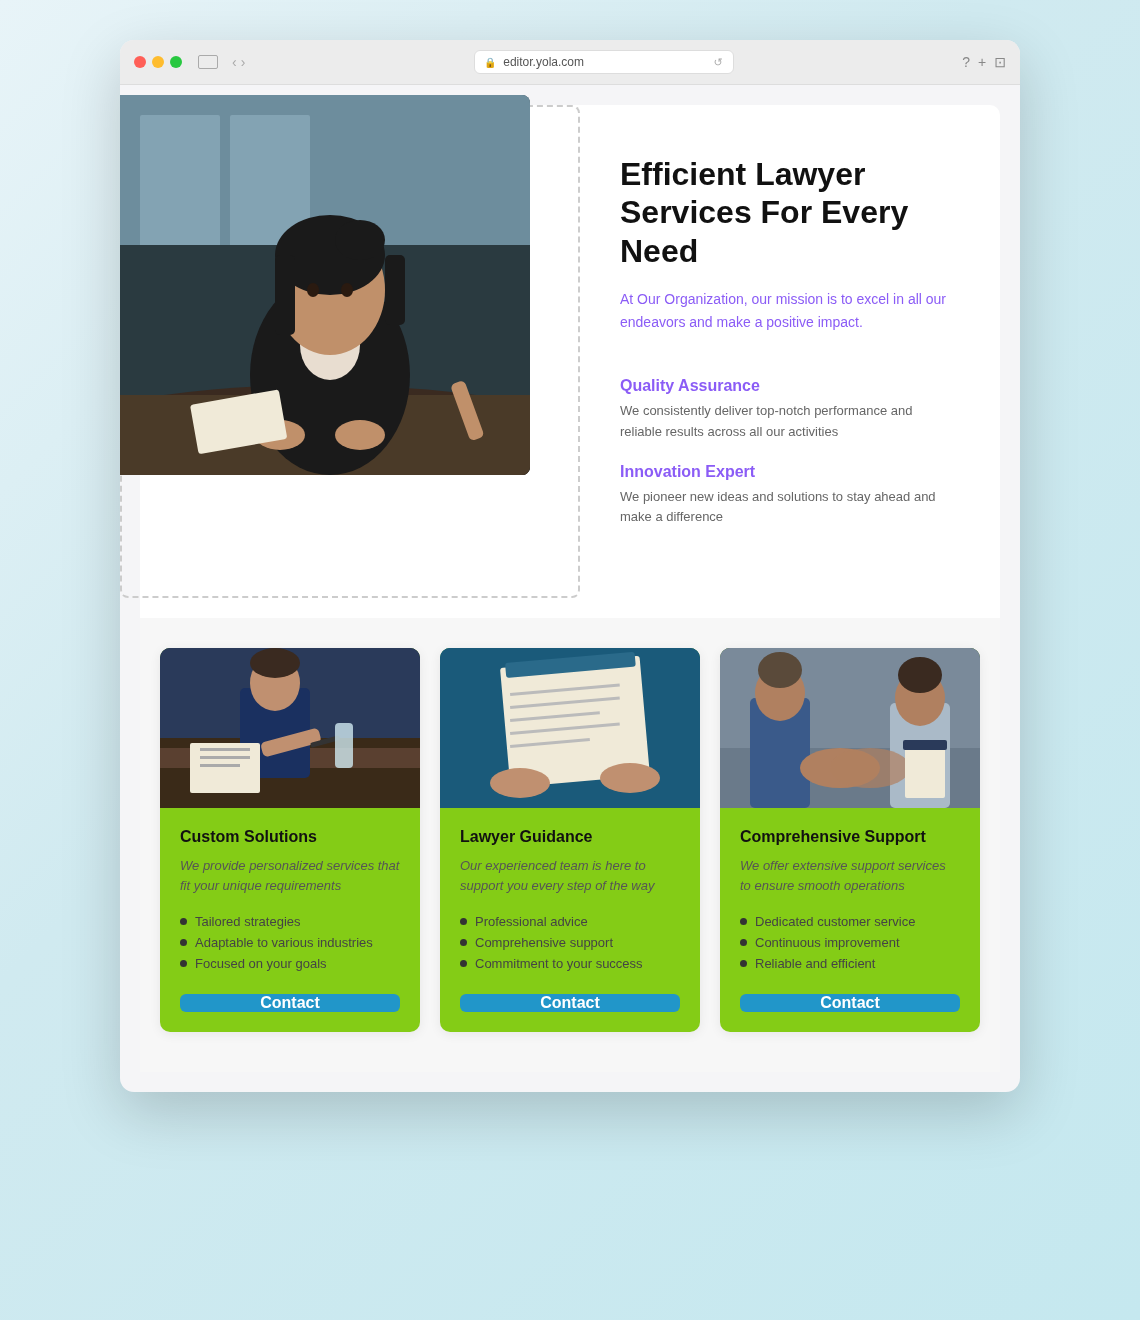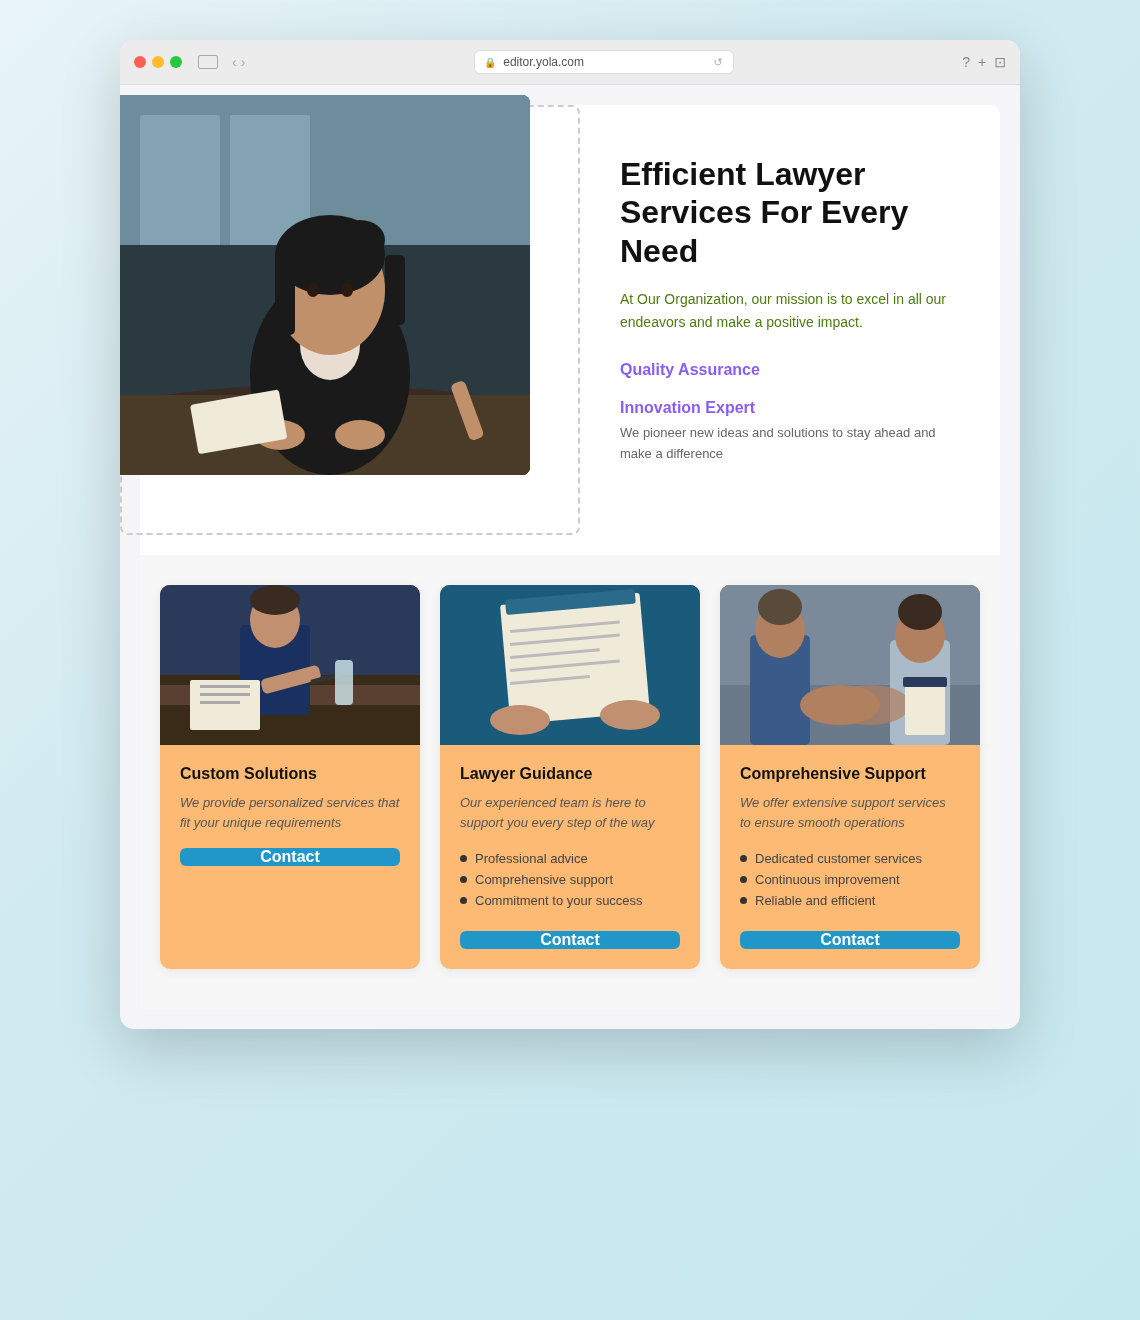--- a/index.html
+++ b/index.html
@@ -163,23 +163,23 @@
     .hero-title {
       font-size: 32px;
       font-weight: 800;
       color: #111;
       line-height: 1.2;
       margin-bottom: 18px;
     }
 
     .hero-subtitle {
       font-size: 14px;
-      color: #4d7c0f;
+      color: #8b5cf6;
       line-height: 1.6;
-      margin-bottom: 28px;
+      margin-bottom: 44px;
     }
 
     .feature-block {
       margin-bottom: 20px;
     }
 
     .feature-title {
       font-size: 16px;
       font-weight: 700;
       color: #8b5cf6;
@@ -197,21 +197,21 @@
     .cards-section {
       background: #f7f7f7;
       padding: 30px 20px 40px;
       display: flex;
       gap: 20px;
       justify-content: center;
       margin-top: 30px;
     }
 
     .card {
-      background: #fdba74;
+      background: #84cc16;
       border-radius: 10px;
       overflow: visible;
       flex: 1;
       max-width: 260px;
       box-shadow: 0 2px 12px rgba(0,0,0,0.07);
       position: relative;
     }
 
     .card-image {
       width: 100%;
@@ -373,20 +373,21 @@
           </svg>
         </div>
       </div>
 
       <div class="hero-text">
         <h1 class="hero-title">Efficient Lawyer Services For Every Need</h1>
         <p class="hero-subtitle">At Our Organization, our mission is to excel in all our endeavors and make a positive impact.</p>
 
         <div class="feature-block">
           <div class="feature-title">Quality Assurance</div>
+          <p class="feature-desc">We consistently deliver top-notch performance and reliable results across all our activities</p>
         </div>
 
         <div class="feature-block">
           <div class="feature-title">Innovation Expert</div>
           <p class="feature-desc">We pioneer new ideas and solutions to stay ahead and make a difference</p>
         </div>
       </div>
     </div>
 
     <div class="cards-section">
@@ -414,20 +415,34 @@
             <rect x="40" y="100" width="50" height="3" fill="#aaa"></rect>
             <rect x="40" y="108" width="50" height="3" fill="#aaa"></rect>
             <rect x="40" y="116" width="40" height="3" fill="#aaa"></rect>
 
             <rect x="175" y="75" width="18" height="45" fill="#d0e8f0" rx="4" opacity="0.8"></rect>
           </svg>
         </div>
         <div class="card-body">
           <div class="card-title">Custom Solutions</div>
           <p class="card-desc">We provide personalized services that fit your unique requirements</p>
+          <ul class="card-list">
+            <li>
+                <span class="bullet"></span>
+                <span>Tailored strategies</span>
+              </li>
+            <li>
+                <span class="bullet"></span>
+                <span>Adaptable to various industries</span>
+              </li>
+            <li>
+                <span class="bullet"></span>
+                <span>Focused on your goals</span>
+              </li>
+          </ul>
           <button class="contact-btn">Contact</button>
         </div>
       </div>
 
       <div class="card">
         <div class="card-image card-img-2">
           <div class="card-dashed"></div>
           <svg viewBox="0 0 260 160" xmlns="http://www.w3.org/2000/svg" style="width:100%;height:100%;">
 
             <rect width="260" height="160" fill="#1a5a7a"></rect>
@@ -489,21 +504,21 @@
             <rect x="185" y="95" width="40" height="55" fill="#f0ead8" rx="2"></rect>
             <rect x="183" y="92" width="44" height="10" fill="#2a3a5a" rx="2"></rect>
           </svg>
         </div>
         <div class="card-body">
           <div class="card-title">Comprehensive Support</div>
           <p class="card-desc">We offer extensive support services to ensure smooth operations</p>
           <ul class="card-list">
             <li>
                 <span class="bullet"></span>
-                <span>Dedicated customer services</span>
+                <span>Dedicated customer service</span>
               </li>
             <li>
                 <span class="bullet"></span>
                 <span>Continuous improvement</span>
               </li>
             <li>
                 <span class="bullet"></span>
                 <span>Reliable and efficient</span>
               </li>
           </ul>

